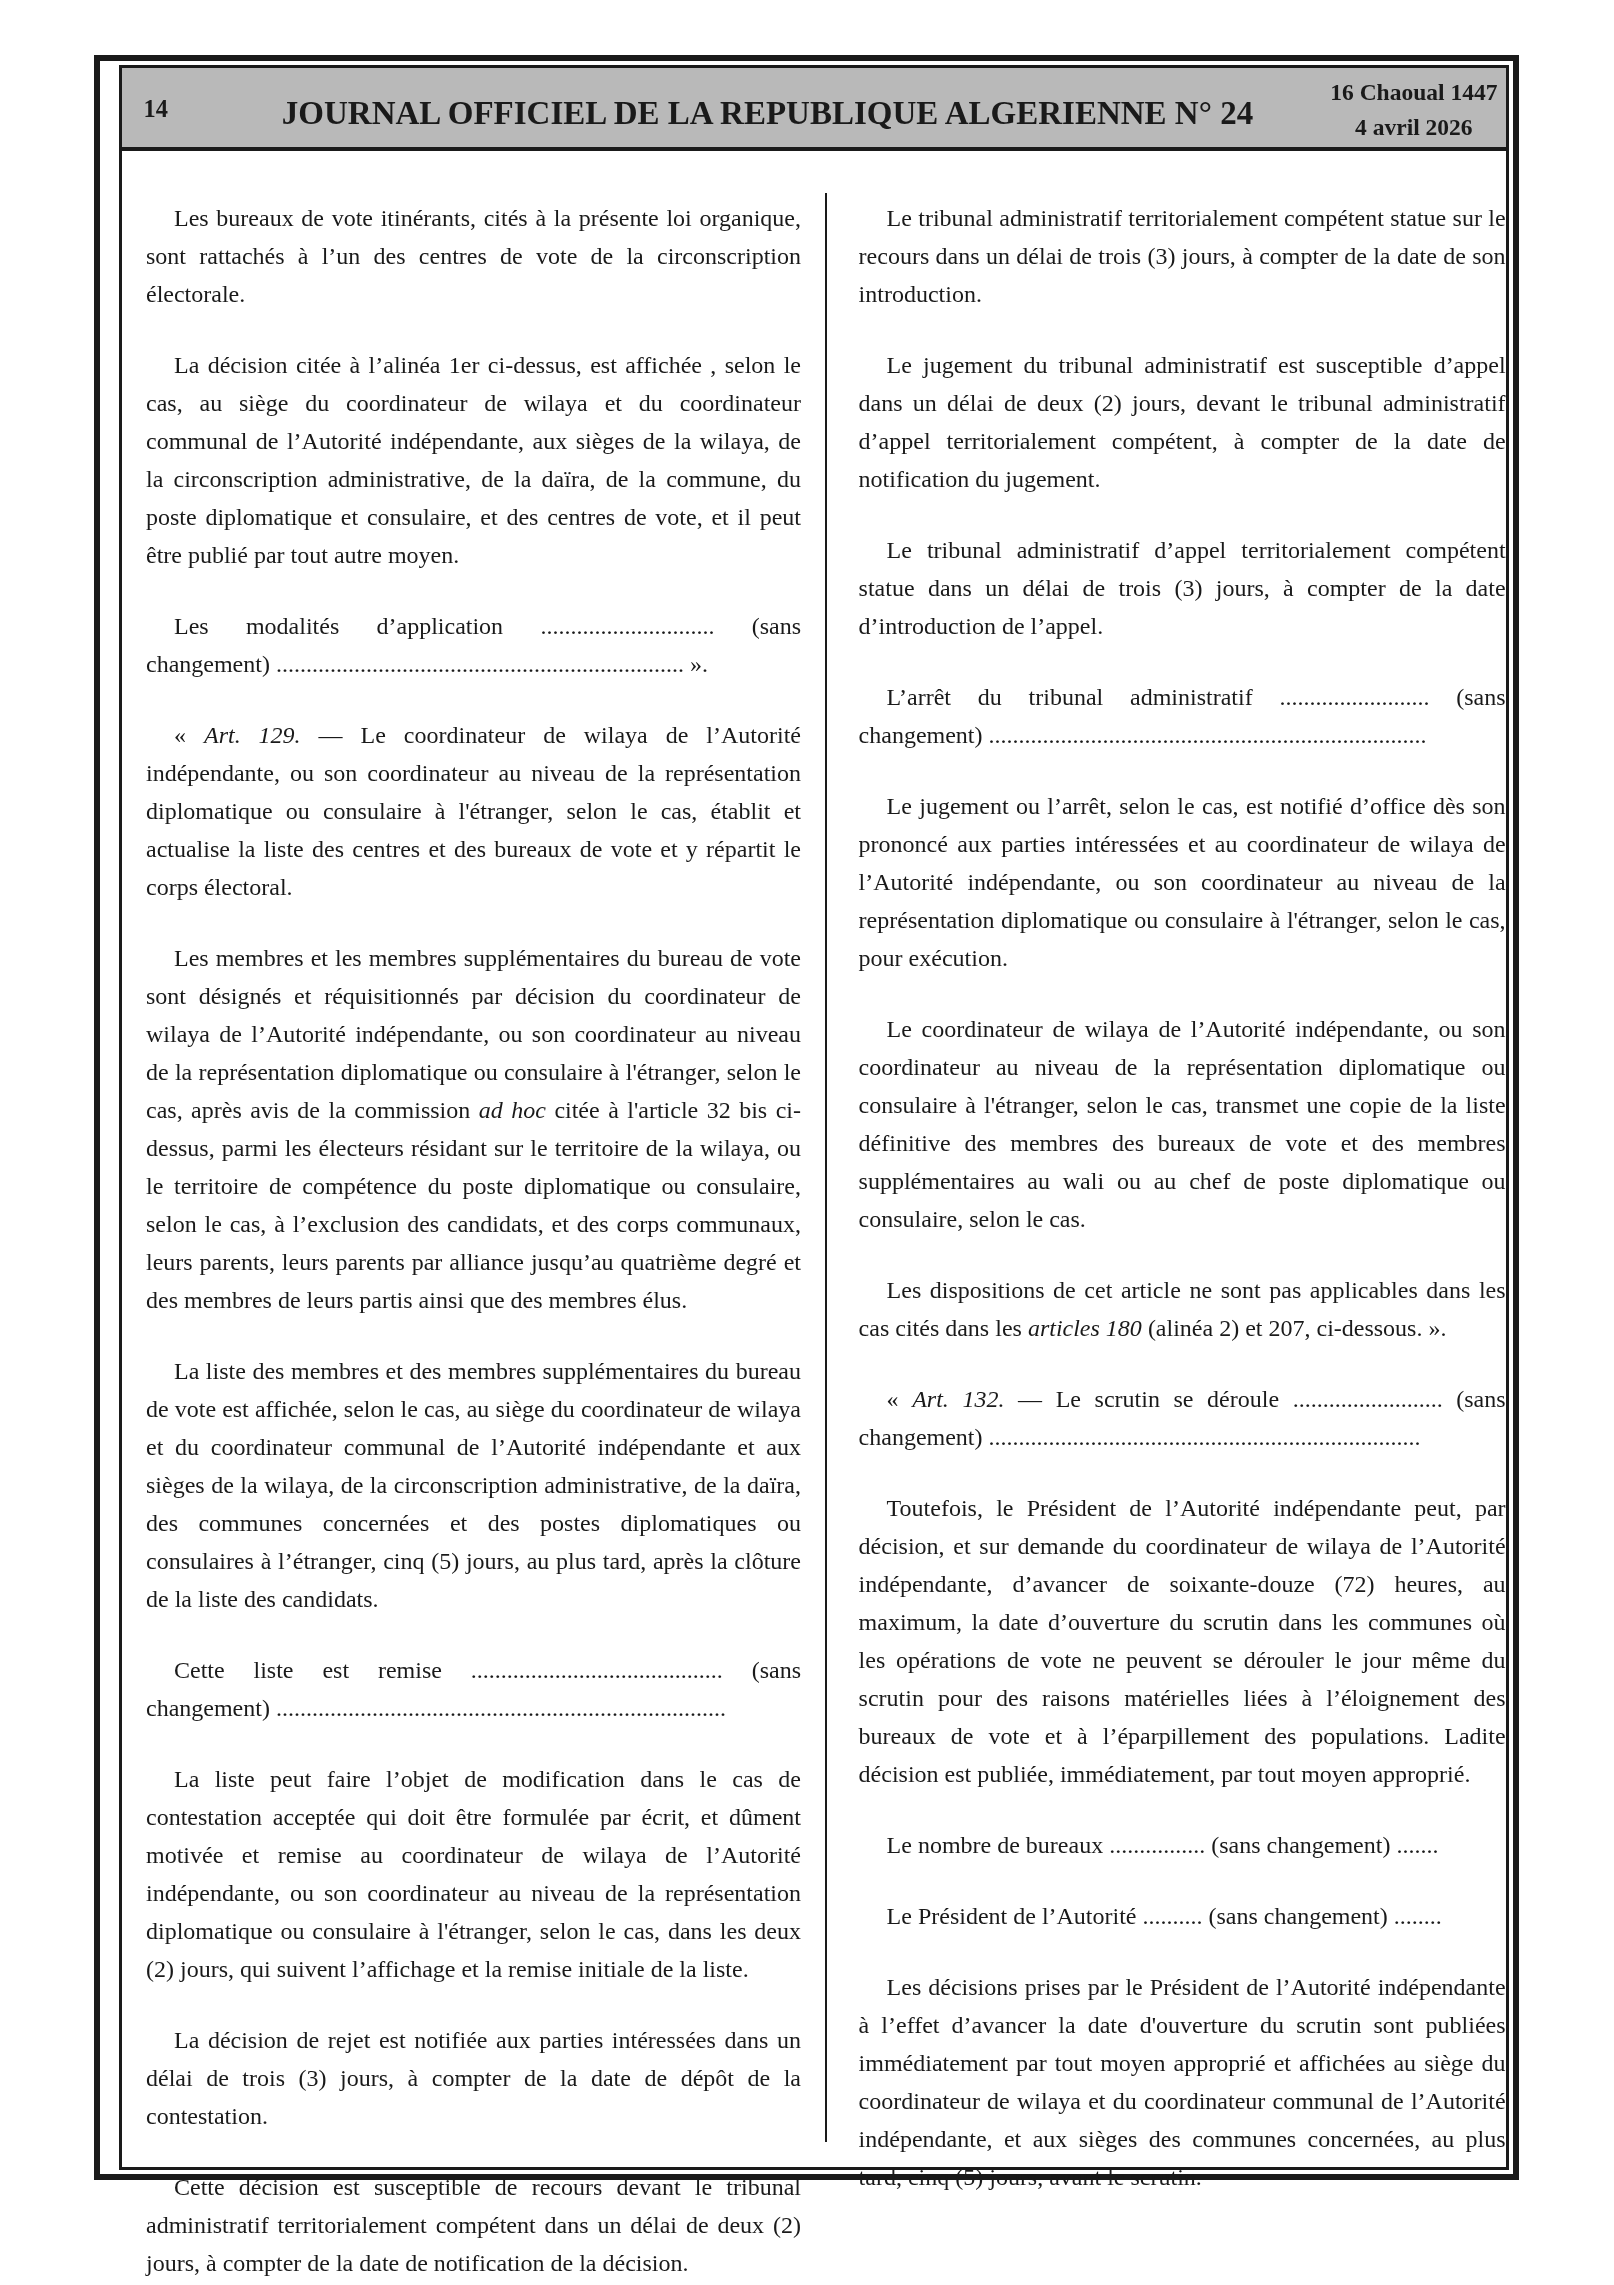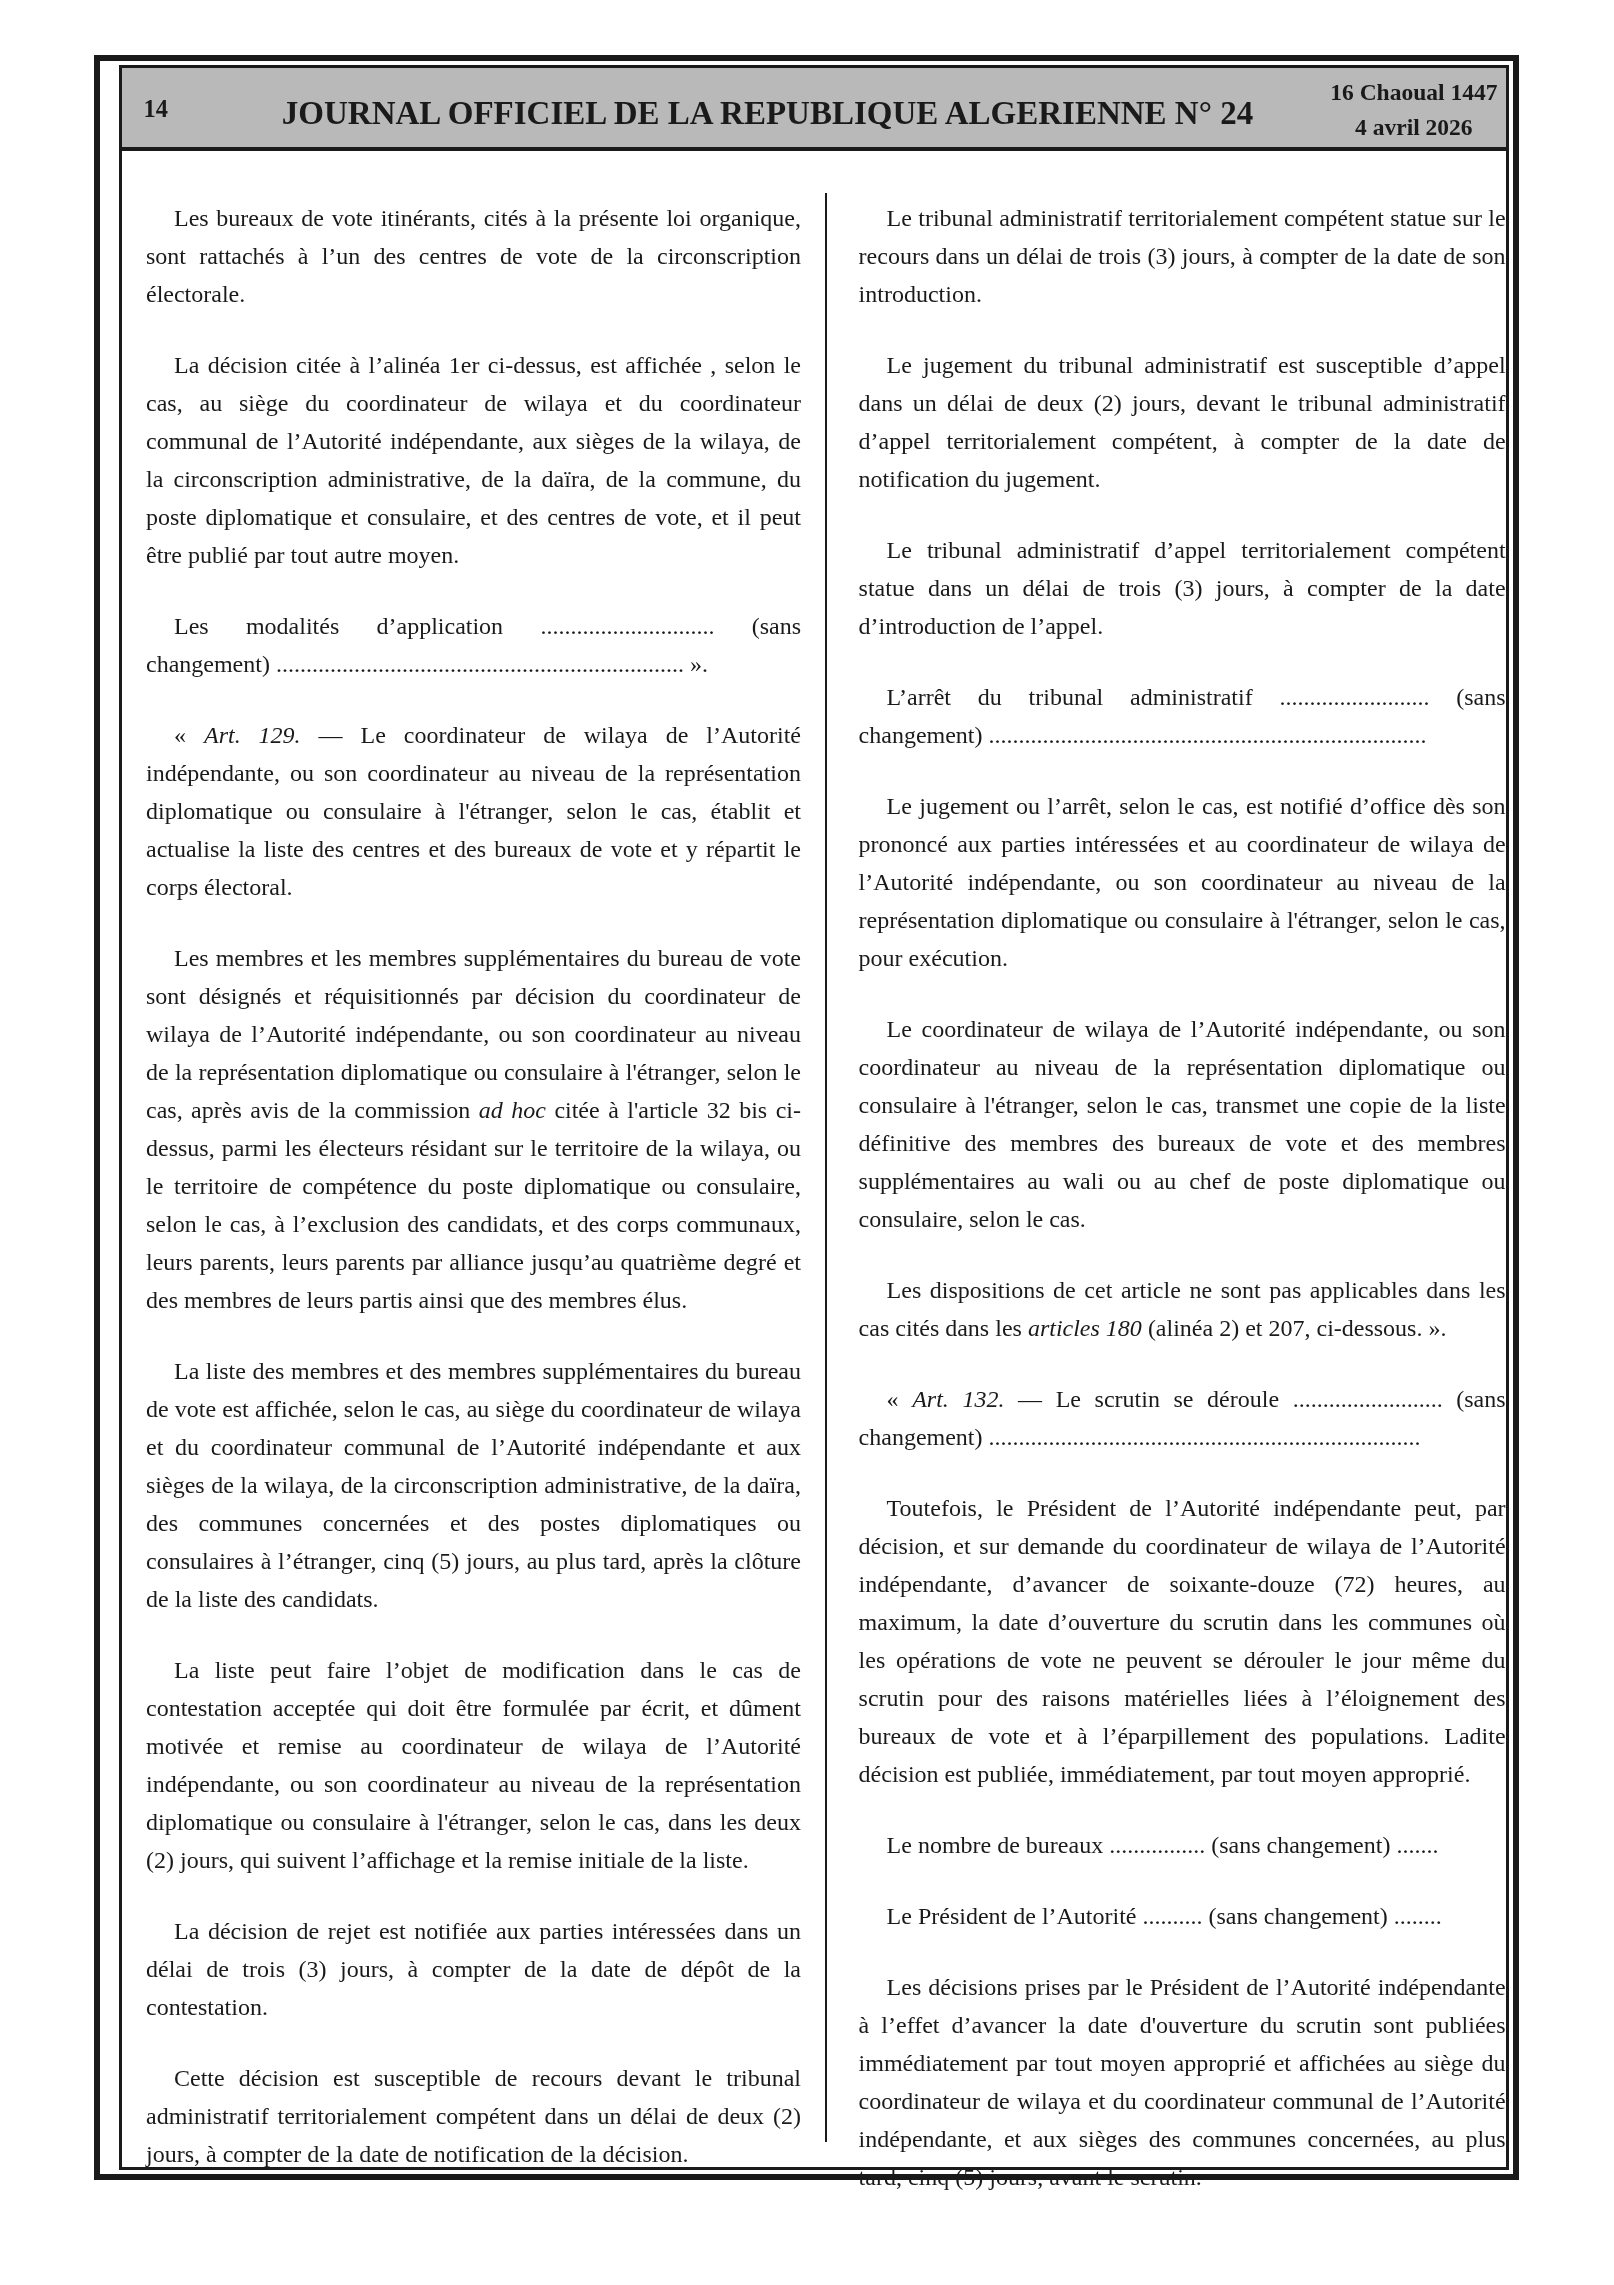--- a/index.html
+++ b/index.html
@@ -39,20 +39,21 @@
       </div>
     </div>
 
     <div class="col col-left">
       <p>Les bureaux de vote itinérants, cités à la présente loi organique, sont rattachés à l’un des centres de vote de la circonscription électorale.</p>
       <p>La décision citée à l’alinéa 1er ci-dessus, est affichée , selon le cas, au siège du coordinateur de wilaya et du coordinateur communal de l’Autorité indépendante, aux sièges de la wilaya, de la circonscription administrative, de la daïra, de la commune, du poste diplomatique et consulaire, et des centres de vote, et il peut être publié par tout autre moyen.</p>
       <p>Les modalités d’application ............................. (sans changement) .................................................................... ».</p>
       <p><span>« </span><i>Art. 129.</i><span> — Le coordinateur de wilaya de l’Autorité indépendante, ou son coordinateur au niveau de la représentation diplomatique ou consulaire à l'étranger, selon le cas, établit et actualise la liste des centres et des bureaux de vote et y répartit le corps électoral.</span></p>
       <p><span>Les membres et les membres supplémentaires du bureau de vote sont désignés et réquisitionnés par décision du coordinateur de wilaya de l’Autorité indépendante, ou son coordinateur au niveau de la représentation diplomatique ou consulaire à l'étranger, selon le cas, après avis de la commission </span><i>ad hoc</i><span> citée à l'article 32 bis ci-dessus, parmi les électeurs résidant sur le territoire de la wilaya, ou le territoire de compétence du poste diplomatique ou consulaire, selon le cas, à l’exclusion des candidats, et des corps communaux, leurs parents, leurs parents par alliance jusqu’au quatrième degré et des membres de leurs partis ainsi que des membres élus.</span></p>
       <p>La liste des membres et des membres supplémentaires du bureau de vote est affichée, selon le cas, au siège du coordinateur de wilaya et du coordinateur communal de l’Autorité indépendante et aux sièges de la wilaya, de la circonscription administrative, de la daïra, des communes concernées et des postes diplomatiques ou consulaires à l’étranger, cinq (5) jours, au plus tard, après la clôture de la liste des candidats.</p>
+      <p>Cette liste est remise .......................................... (sans changement) ...........................................................................</p>
       <p>La liste peut faire l’objet de modification dans le cas de contestation acceptée qui  doit être formulée par écrit, et dûment motivée et remise au coordinateur de wilaya de l’Autorité indépendante, ou son coordinateur au niveau de la représentation diplomatique ou consulaire à l'étranger, selon le cas, dans les deux (2) jours, qui suivent l’affichage et la remise initiale de la liste.</p>
       <p>La décision de rejet est notifiée aux parties intéressées dans un délai de trois (3) jours, à compter de la date de dépôt de la contestation.</p>
       <p>Cette décision est susceptible de recours devant le tribunal administratif territorialement compétent dans un délai de deux (2) jours, à compter de la date de notification de la décision.</p>
     </div>
 
     <div class="divider"></div>
 
     <div class="col col-right">
       <p>Le tribunal administratif territorialement compétent statue sur le recours dans un délai de trois (3) jours, à compter de la date de son introduction.</p>
       <p>Le jugement du tribunal administratif est susceptible d’appel dans un délai de deux (2) jours, devant le tribunal administratif d’appel territorialement compétent, à compter de la date de notification du jugement.</p>

